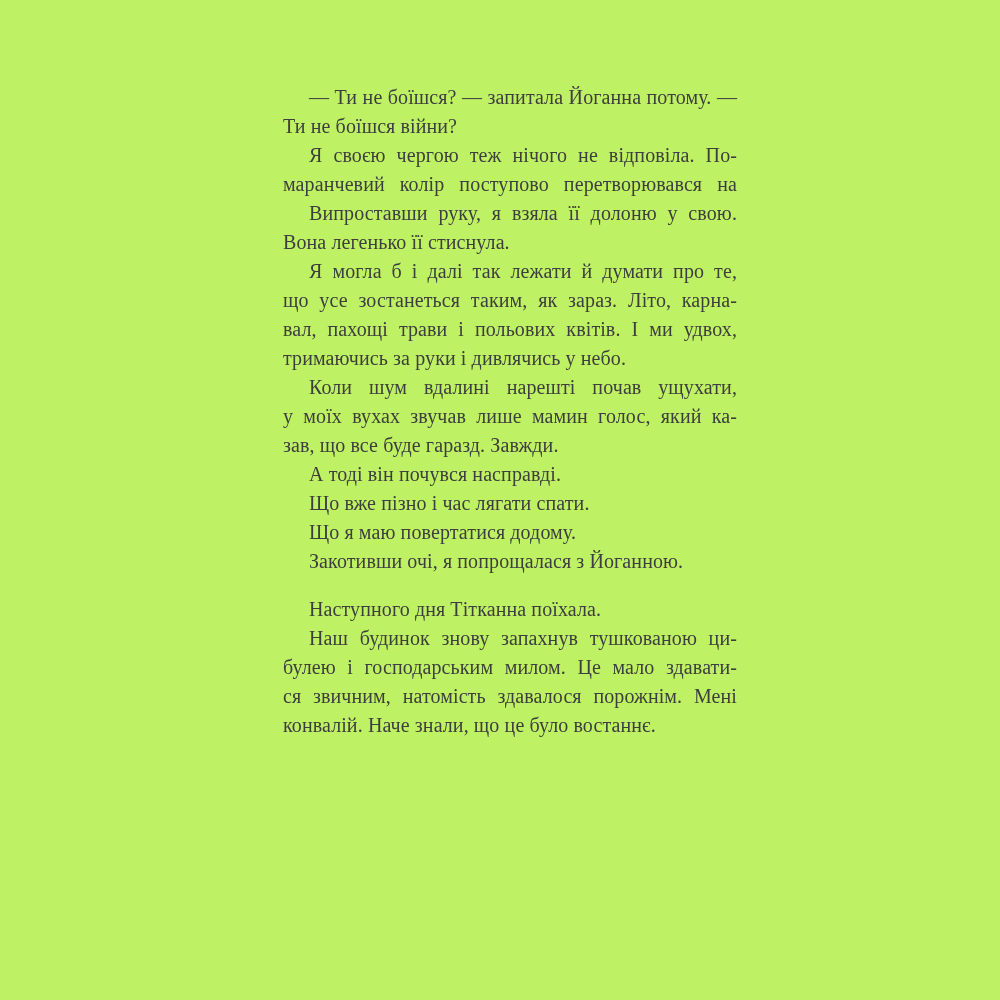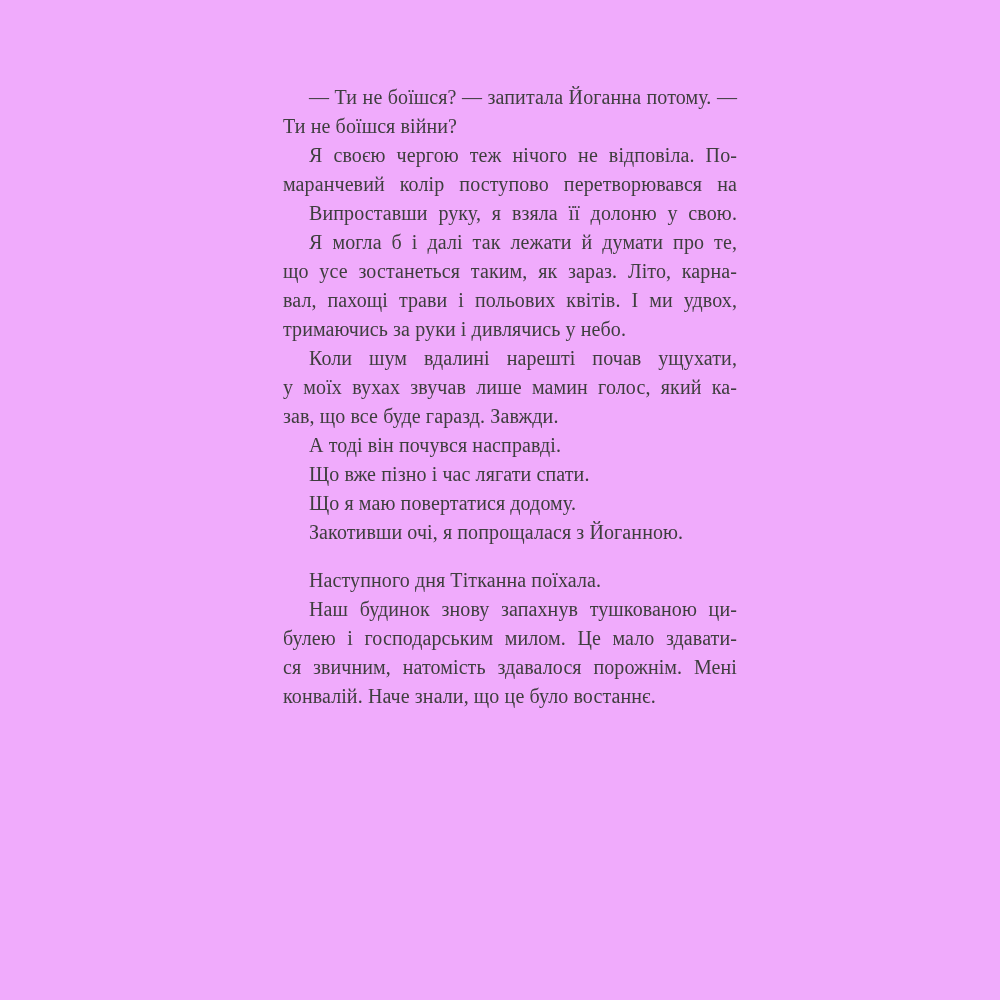--- a/index.html
+++ b/index.html
@@ -6,21 +6,21 @@
   html, body {
     width: 1000px;
     height: 1000px;
     background: #ffffff;
     overflow: hidden;
   }
   .page {
     position: relative;
     width: 1000px;
     height: 1000px;
-    background: #f0abfc;
+    background: #bef264;
   }
   .text-block {
     position: absolute;
     left: 283px;
     top: 83px;
     width: 454px;
     font-family: "Liberation Serif", "DejaVu Serif", serif;
     font-size: 20px;
     line-height: 29px;
     color: #3e3e3e;
@@ -44,20 +44,21 @@
 </head>
 <body>
 
 <div class="page">
   <div class="text-block">
       <div class="line first">— Ти не боїшся? — запитала Йоганна потому. —</div>
       <div class="line last">Ти не боїшся війни?</div>
       <div class="line first">Я своєю чергою теж нічого не відповіла. По-</div>
       <div class="line">маранчевий колір поступово перетворювався на</div>
       <div class="line first">Випроставши руку, я взяла її долоню у свою.</div>
+      <div class="line last">Вона легенько її стиснула.</div>
       <div class="line first">Я могла б і далі так лежати й думати про те,</div>
       <div class="line">що усе зостанеться таким, як зараз. Літо, карна-</div>
       <div class="line">вал, пахощі трави і польових квітів. І ми удвох,</div>
       <div class="line last">тримаючись за руки і дивлячись у небо.</div>
       <div class="line first">Коли шум вдалині нарешті почав ущухати,</div>
       <div class="line">у моїх вухах звучав лише мамин голос, який ка-</div>
       <div class="line last">зав, що все буде гаразд. Завжди.</div>
       <div class="line first last">А тоді він почувся насправді.</div>
       <div class="line first last">Що вже пізно і час лягати спати.</div>
       <div class="line first last">Що я маю повертатися додому.</div>

